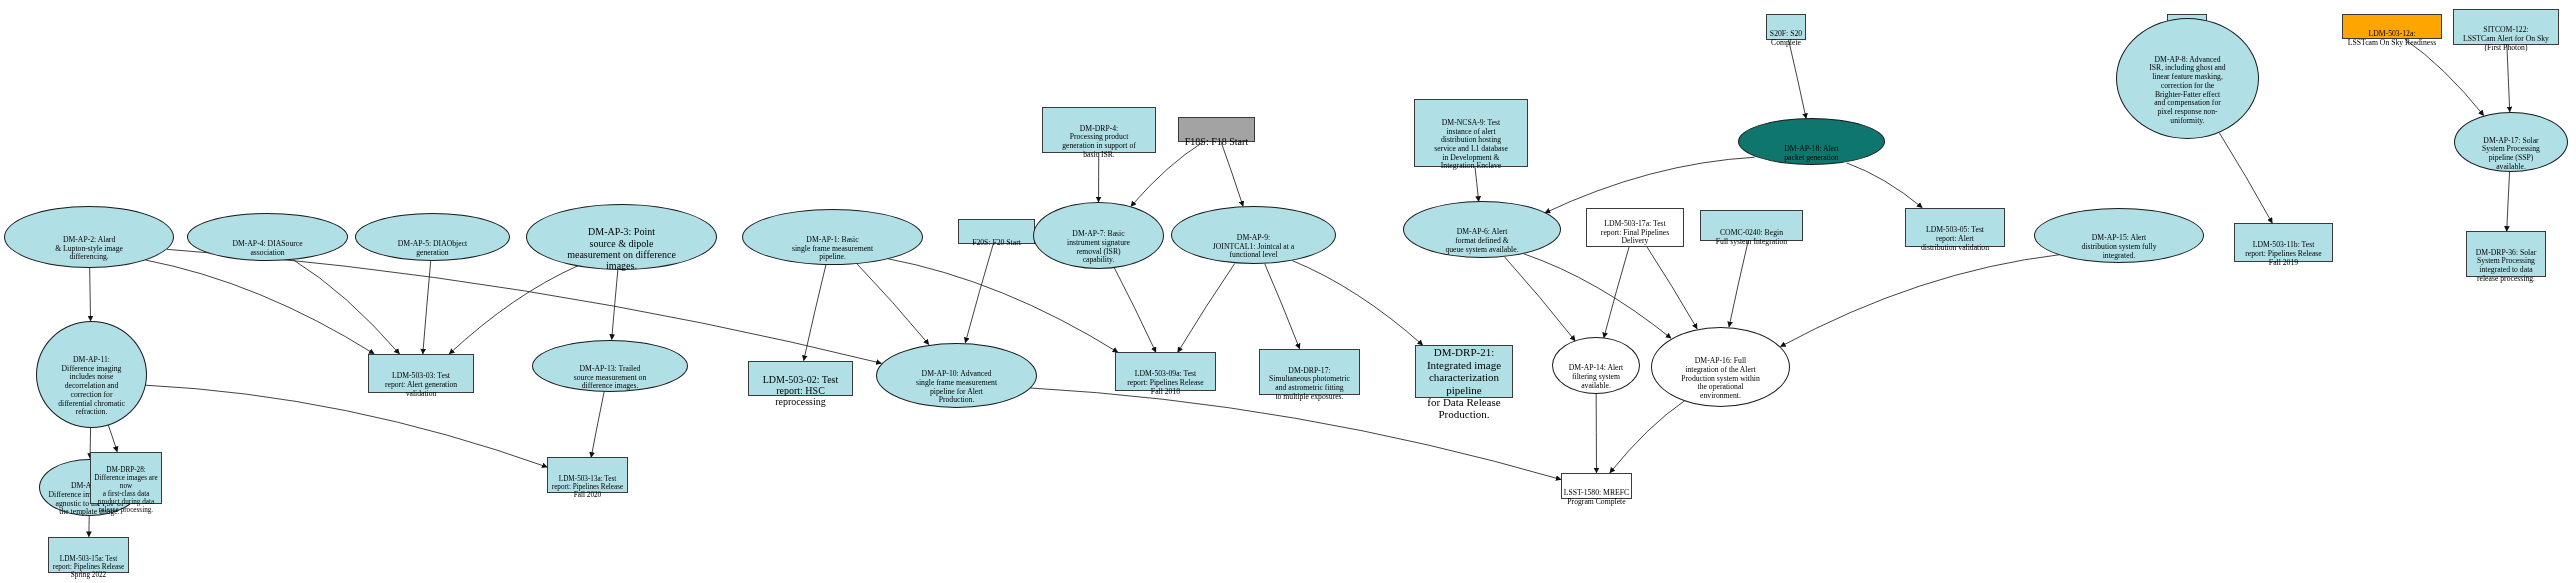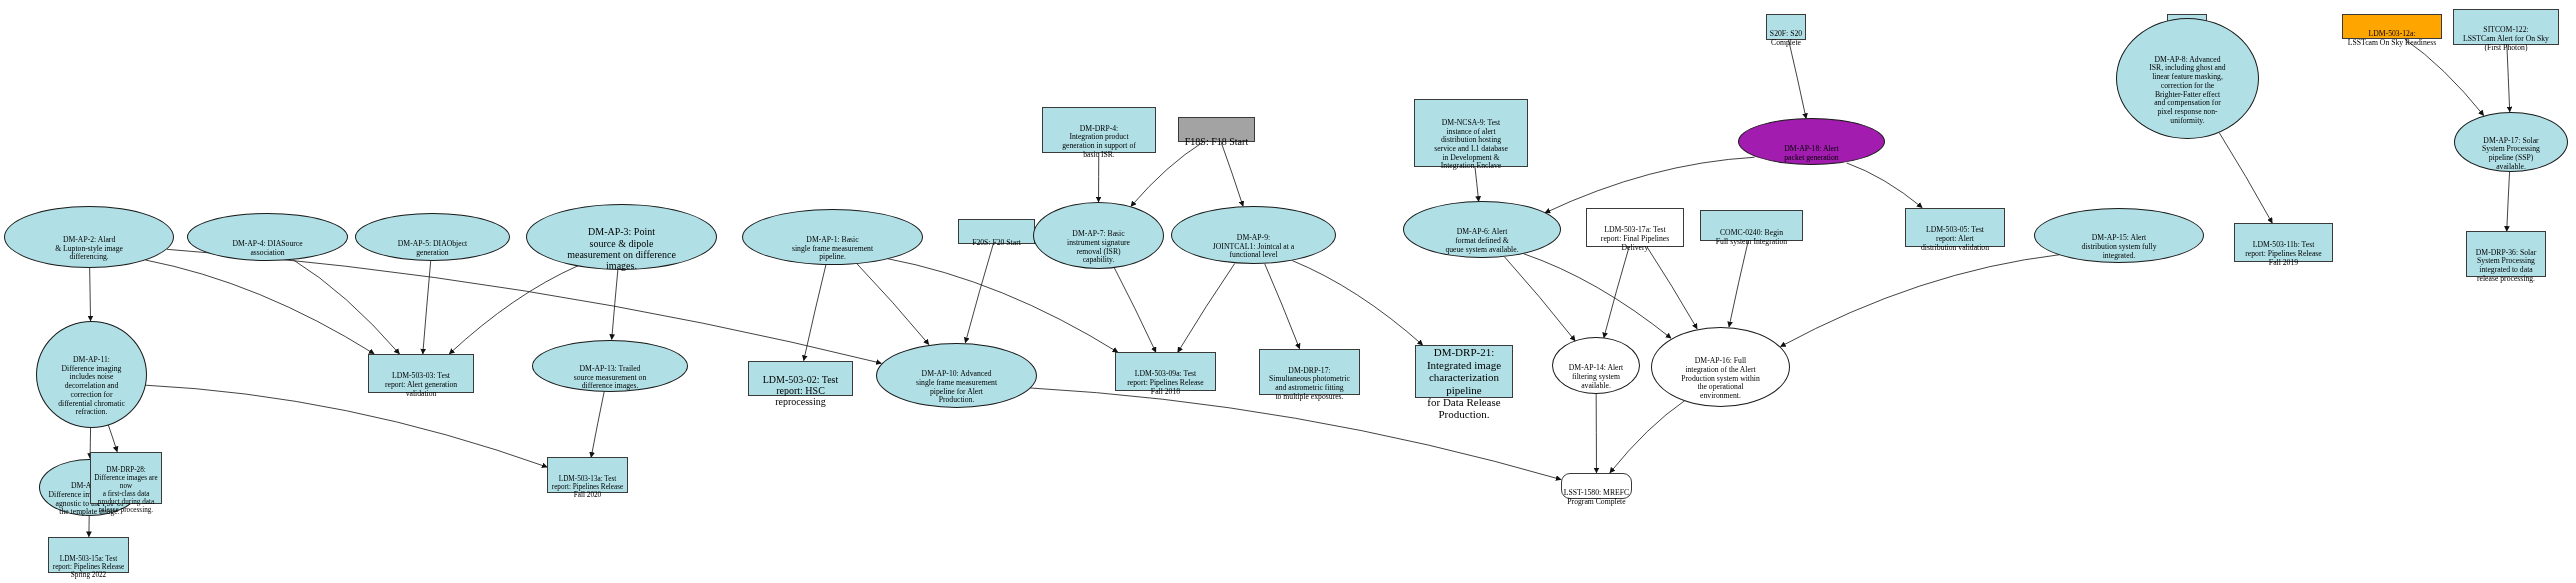--- a/index.html
+++ b/index.html
@@ -127,48 +127,48 @@
 generation</span></div>
       <div class="node ellipse" style="left: 526px; top: 204px; width: 191px; height: 66px; font-size: 10px; background: rgb(176, 224, 230);"><span class="txt">DM-AP-3: Point
 source &amp; dipole
 measurement on difference
 images.</span></div>
       <div class="node ellipse" style="left: 742px; top: 209px; width: 181px; height: 56px; font-size: 7.7px; background: rgb(176, 224, 230);"><span class="txt">DM-AP-1: Basic
 single frame measurement
 pipeline.</span></div>
       <div class="node box" style="left: 958px; top: 219px; width: 77px; height: 25px; font-size: 7.7px; background: rgb(176, 224, 230);"><span class="txt">F20S: F20 Start</span></div>
       <div class="node box" style="left: 1042px; top: 107px; width: 114px; height: 46px; font-size: 7.7px; background: rgb(176, 224, 230);"><span class="txt">DM-DRP-4:
-Integration product
+Processing product
 generation in support of
 basic ISR.</span></div>
       <div class="node ellipse" style="left: 1033px; top: 202px; width: 131px; height: 67px; font-size: 7.7px; background: rgb(176, 224, 230);"><span class="txt">DM-AP-7: Basic
 instrument signature
 removal (ISR)
 capability.</span></div>
       <div class="node box" style="left: 1178px; top: 117px; width: 77px; height: 25px; font-size: 10px; background: #a3a3a3;"><span class="txt">F18S: F18 Start</span></div>
       <div class="node ellipse" style="left: 1171px; top: 206px; width: 165px; height: 58px; font-size: 7.7px; background: rgb(176, 224, 230);"><span class="txt">DM-AP-9:
 JOINTCAL1: Jointcal at a
 functional level</span></div>
       <div class="node box" style="left: 1414px; top: 99px; width: 114px; height: 68px; font-size: 7.7px; background: rgb(176, 224, 230);"><span class="txt">DM-NCSA-9: Test
 instance of alert
 distribution hosting
 service and L1 database
 in Development &amp;
 Integration Enclave</span></div>
       <div class="node ellipse" style="left: 1403px; top: 201px; width: 158px; height: 57px; font-size: 7.7px; background: rgb(176, 224, 230);"><span class="txt">DM-AP-6: Alert
 format defined &amp;
 queue system available.</span></div>
-      <div class="node box white" style="left: 1586px; top: 208px; width: 98px; height: 39px; font-size: 7.7px; background: rgb(255, 255, 255);"><span class="txt">LDM-503-17a: Test
+      <div class="node box white" style="left: 1586px; top: 208px; width: 98px; height: 39px; font-size: 7.7px; background: rgb(255, 255, 255); align-items: flex-end;"><span class="txt">LDM-503-17a: Test
 report: Final Pipelines
 Delivery</span></div>
       <div class="node box" style="left: 1700px; top: 210px; width: 103px; height: 31px; font-size: 7.7px; background: rgb(176, 224, 230);"><span class="txt">COMC-0240: Begin
 Full system Integration</span></div>
       <div class="node box" style="left: 1766px; top: 14px; width: 40px; height: 26px; font-size: 7.7px; background: rgb(176, 224, 230);"><span class="txt">S20F: S20
 Complete</span></div>
-      <div class="node ellipse" style="left: 1738px; top: 118px; width: 147px; height: 47px; font-size: 7.7px; background: #a21caf;"><span class="txt">DM-AP-18: Alert
+      <div class="node ellipse" style="left: 1738px; top: 118px; width: 147px; height: 47px; font-size: 7.7px; background: #0f766e;"><span class="txt">DM-AP-18: Alert
 packet generation</span></div>
       <div class="node box" style="left: 1905px; top: 208px; width: 100px; height: 39px; font-size: 7.7px; background: rgb(176, 224, 230);"><span class="txt">LDM-503-05: Test
 report: Alert
 distribution validation</span></div>
       <div class="node ellipse" style="left: 2034px; top: 208px; width: 170px; height: 55px; font-size: 7.7px; background: rgb(176, 224, 230);"><span class="txt">DM-AP-15: Alert
 distribution system fully
 integrated.</span></div>
       <div class="node box" style="left: 2167px; top: 14px; width: 40px; height: 26px; font-size: 7.7px; background: rgb(176, 224, 230);"><span class="txt">F18F: F18
 Complete</span></div>
       <div class="node ellipse" style="left: 2116px; top: 18px; width: 143px; height: 121px; font-size: 7.7px; background: rgb(176, 224, 230);"><span class="txt">DM-AP-8: Advanced
@@ -227,21 +227,21 @@
 for Data Release
 Production.</span></div>
       <div class="node ellipse white" style="left: 1552px; top: 337px; width: 88px; height: 57px; font-size: 7.7px; background: rgb(255, 255, 255);"><span class="txt">DM-AP-14: Alert
 filtering system
 available.</span></div>
       <div class="node ellipse white" style="left: 1651px; top: 327px; width: 139px; height: 80px; font-size: 7.7px; background: rgb(255, 255, 255);"><span class="txt">DM-AP-16: Full
 integration of the Alert
 Production system within
 the operational
 environment.</span></div>
-      <div class="node box white" style="left: 1561px; top: 473px; width: 71px; height: 26px; font-size: 7.7px; background: rgb(255, 255, 255); border-radius: 9px;"><span class="txt">LSST-1580: MREFC
+      <div class="node box white" style="left: 1561px; top: 473px; width: 71px; height: 26px; font-size: 7.7px; background: rgb(255, 255, 255);"><span class="txt">LSST-1580: MREFC
 Program Complete</span></div>
       <div class="node ellipse" style="left: 39px; top: 459px; width: 101px; height: 57px; font-size: 7.7px; background: rgb(176, 224, 230);"><span class="txt">DM-AP-12:
 Difference imaging is now
 agnostic to the PSF of
 the template image.</span></div>
       <div class="node box" style="left: 90px; top: 452px; width: 72px; height: 52px; font-size: 7.2px; background: rgb(176, 224, 230);"><span class="txt">DM-DRP-28:
 Difference images are now
 a first-class data
 product during data
 release processing.</span></div>

